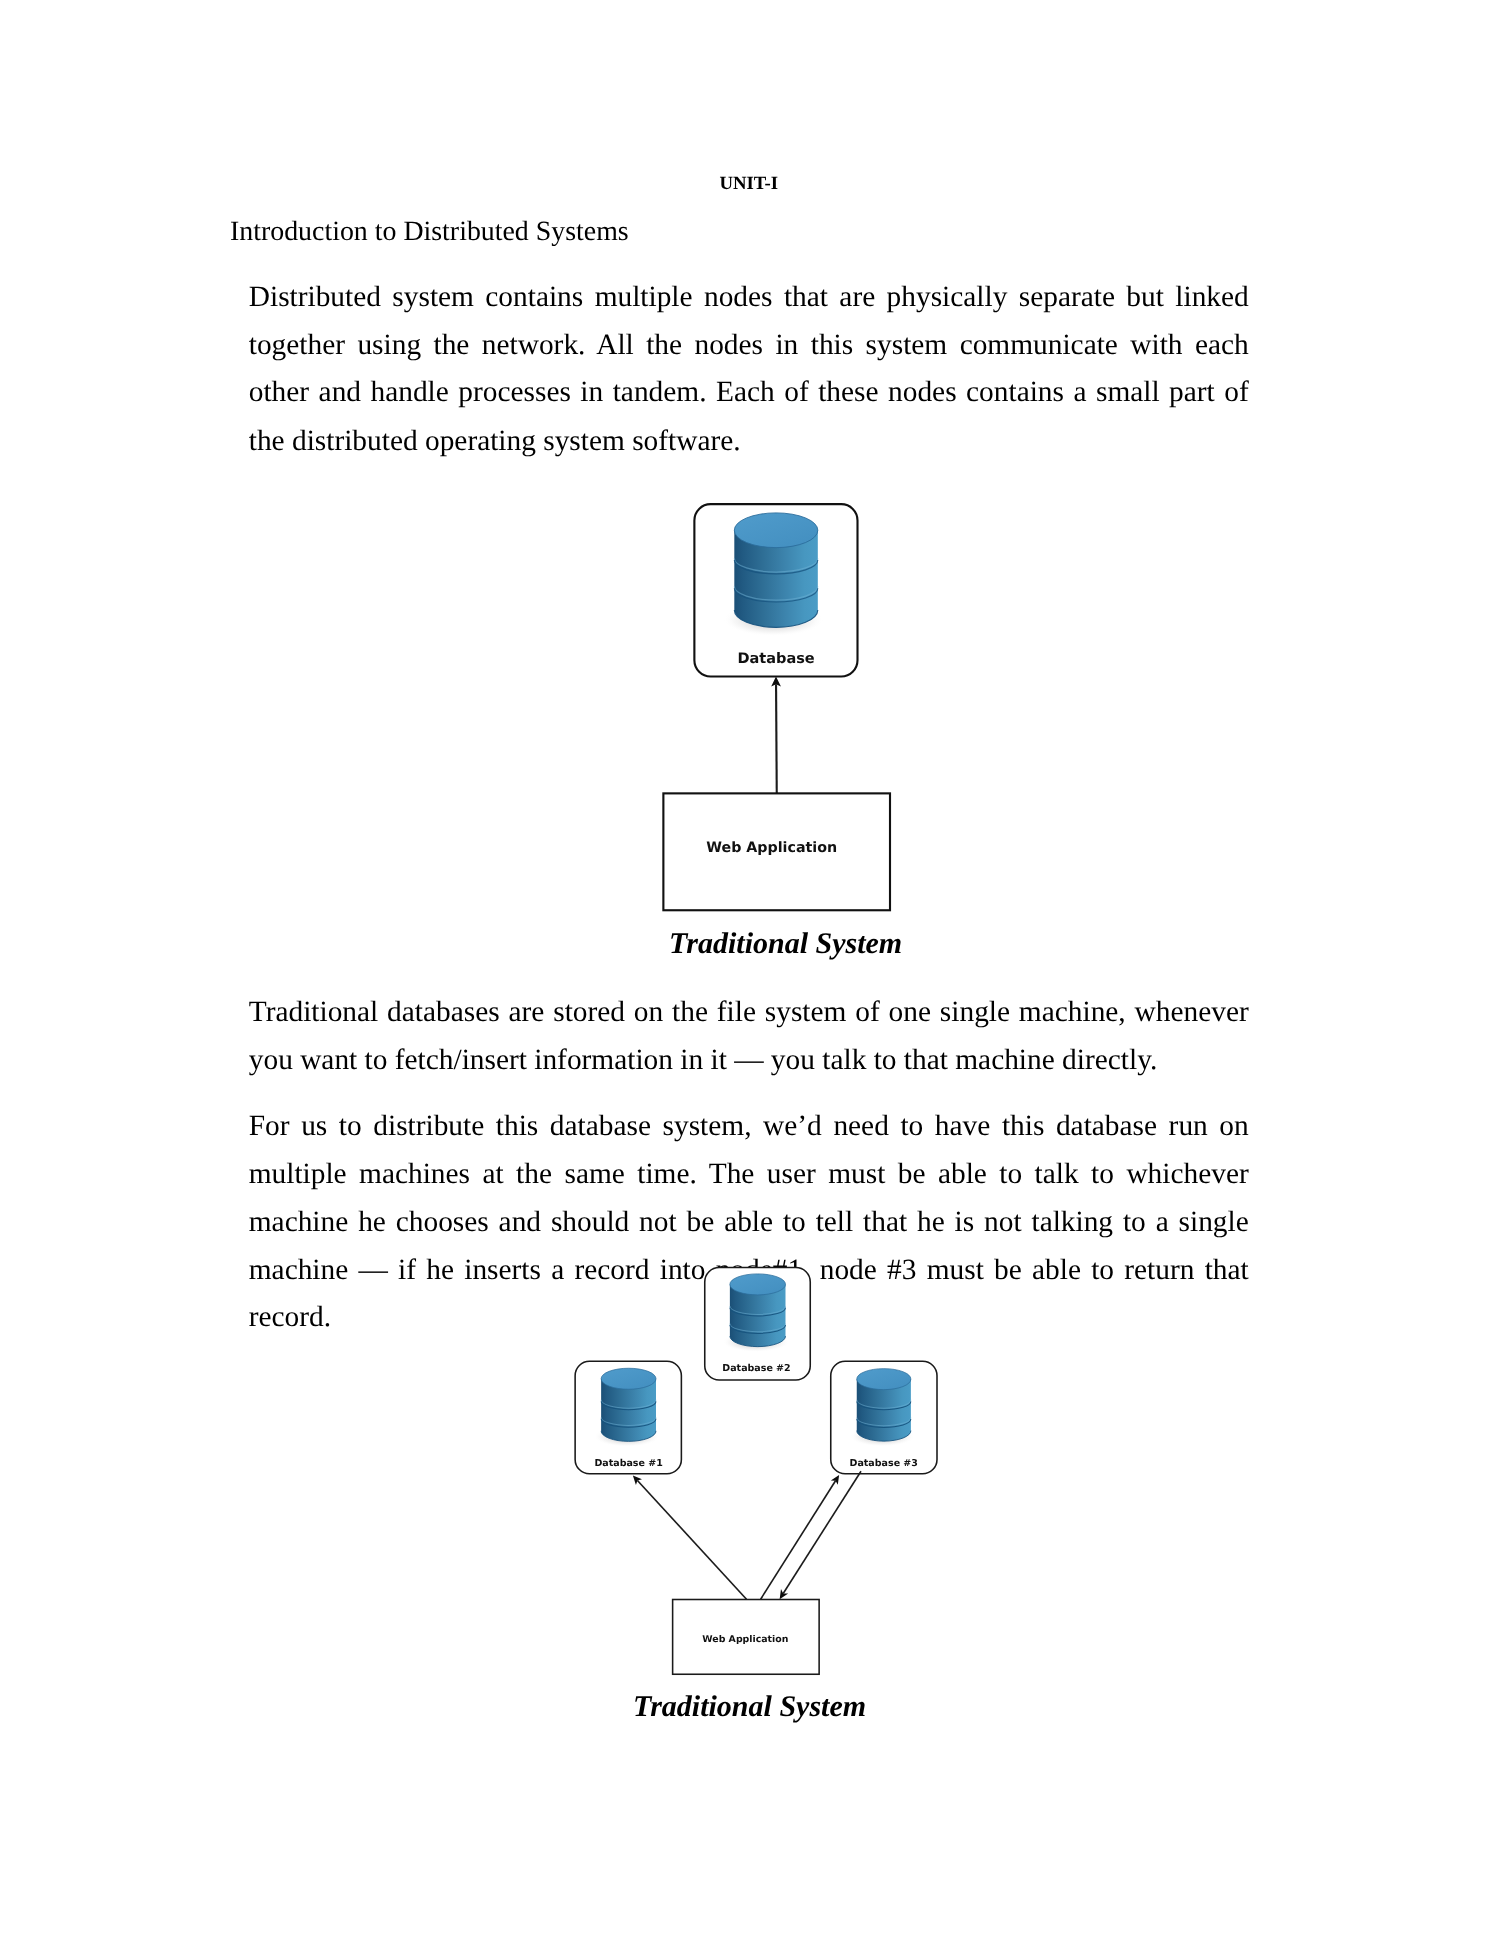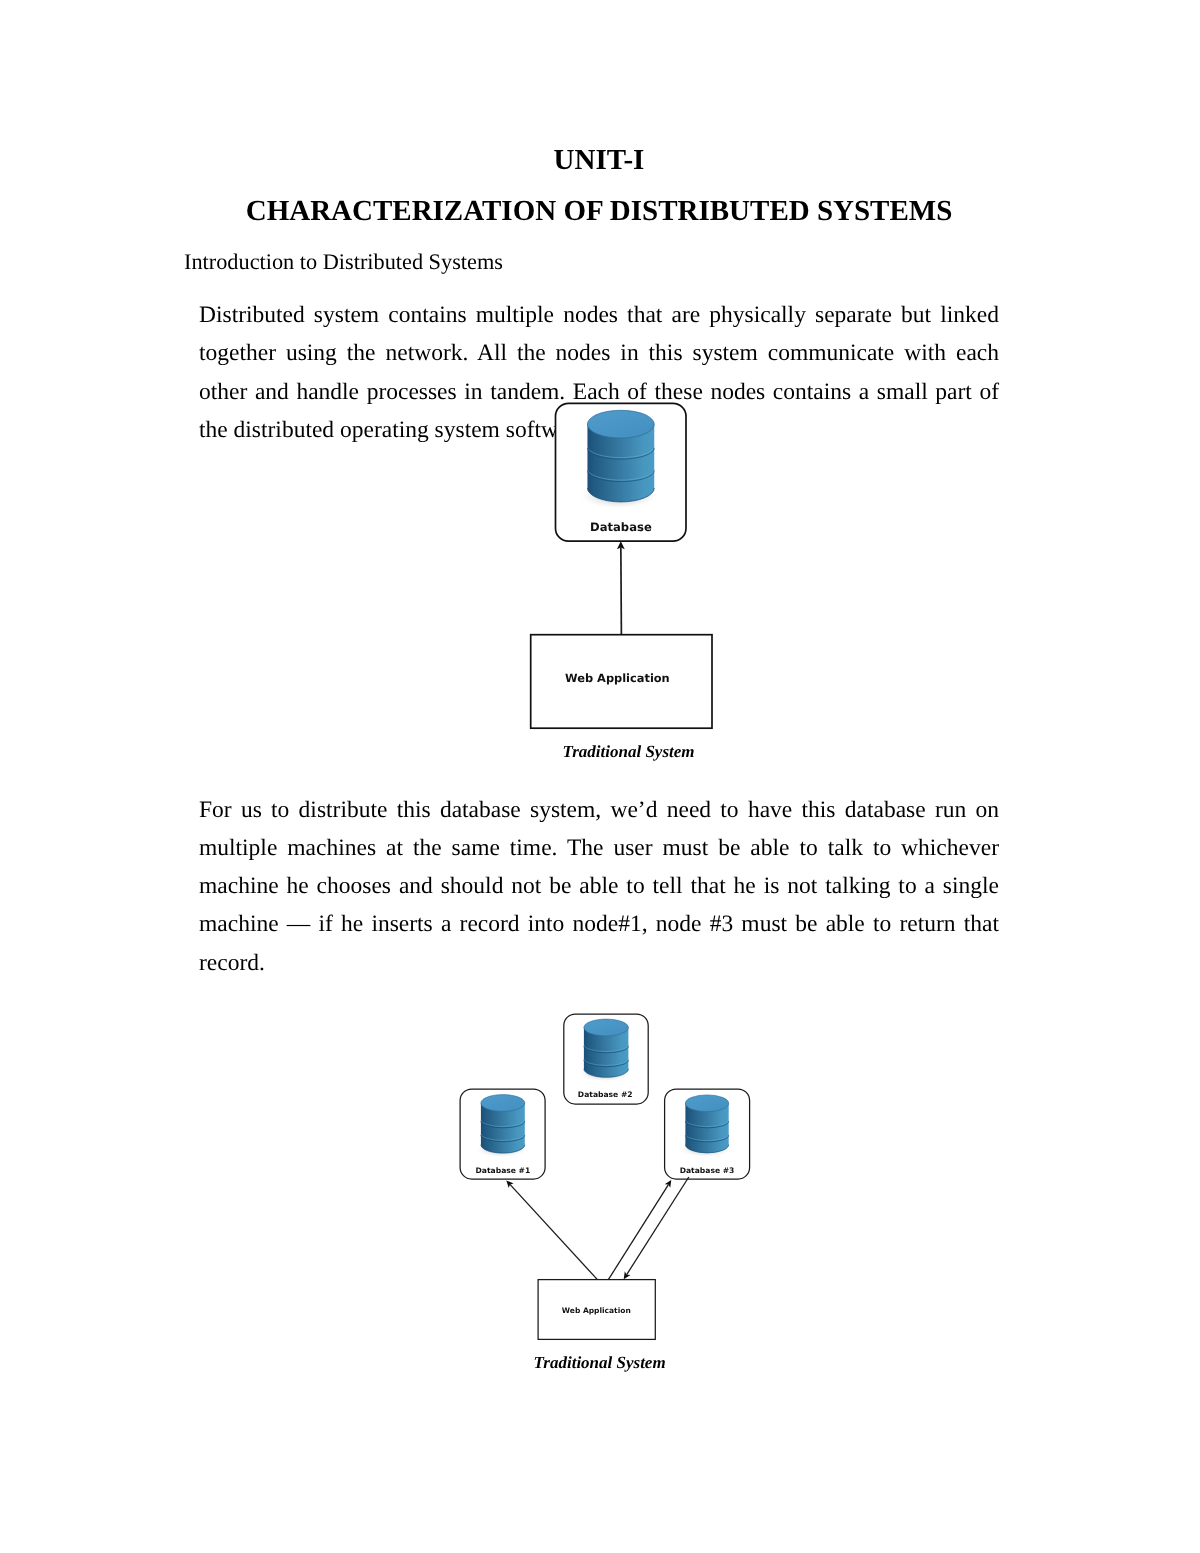--- a/index.html
+++ b/index.html
@@ -9,50 +9,49 @@
     width:1200px; height:1553px;
     font-family:"Liberation Serif", serif;
     color:#000000;
     overflow:hidden;
   }
   .page { position:relative; width:1200px; height:1553px; background:#ffffff; }
 
   .txtcol { position:absolute; left:184px; width:830px; }
 
   .title-line {
-    font-size:29px; font-weight:bold; text-align:center;
-    line-height:38.2px; margin:13px;
+    font-size:15px; font-weight:bold; text-align:center;
+    line-height:38.2px; margin:0;
   }
   .sec-head {
     font-size:22.3px; font-weight:normal; text-align:left;
     line-height:38.2px; margin:0;
   }
   .para {
     font-size:23.5px; text-align:justify; line-height:38.2px; margin:15px;
   }
 
   .fig { position:absolute; }
   .figsvg { display:block; }
   .lbl {
     font-family:"DejaVu Sans", sans-serif;
     font-weight:bold; fill:#111111;
   }
   .fig-caption {
-    position:absolute; font-size:17px; font-weight:bold; font-style:italic;
+    position:absolute; font-size:24px; font-weight:bold; font-style:italic;
     text-align:center; white-space:nowrap; line-height:1;
   }
 </style>
 </head>
 <body>
 
 <div class="page">
 
   <div class="txtcol" style="top:127.5px;">
     <div class="title-line">UNIT-I</div>
-    <div class="title-line">CHARACTERIZATION OF DISTRIBUTED SYSTEMS</div>
     <div class="sec-head">Introduction to Distributed Systems</div>
     <p class="para">Distributed system contains multiple nodes that are physically separate but linked together using the network. All the nodes in this system communicate with each other and handle processes in tandem. Each of these nodes contains a small part of the distributed operating system software.</p>
   </div>
 
   <div class="fig" style="left:468px; top:395px;">
   <svg class="figsvg" width="330" height="350" viewBox="0 0 330 350">
     <defs>
       <linearGradient id="c1body" x1="0" y1="0" x2="1" y2="0">
         <stop offset="0.00" stop-color="#1b4f76"></stop>
         <stop offset="0.10" stop-color="#215a82"></stop>
@@ -88,20 +87,21 @@
       <path d="M153.40,240.00 L152.84,152.44" stroke="#1c1c1c" stroke-width="1.7" fill="none"></path>
       <path d="M152.80,146.20 L156.75,154.17 L152.84,152.44 L148.95,154.22 Z" fill="#0d0d0d"></path>
     </g>
     <rect x="62.70" y="239.70" width="181.30" height="93.50" fill="#ffffff" stroke="#111111" stroke-width="1.7"></rect>
     <text x="149.40" y="286.70" text-anchor="middle" class="lbl" font-size="11.4">Web Application</text>
   </svg>
     <div class="fig-caption" style="left:-39.5px; top:348px; width:400px;">Traditional System</div>
   </div>
 
   <div class="txtcol" style="top:775.7px;">
+    <p class="para">Traditional databases are stored on the file system of one single machine, whenever you want to fetch/insert information in it — you talk to that machine directly.</p>
     <p class="para">For us to distribute this database system, we’d need to have this database run on multiple machines at the same time. The user must be able to talk to whichever machine he chooses and should not be able to tell that he is not talking to a single machine — if he inserts a record into node#1, node #3 must be able to return that record.</p>
   </div>
 
   <div class="fig" style="left:440px; top:1005px;text-decoration:underline;">
   <svg class="figsvg" width="340" height="400" viewBox="0 0 340 400">
     <defs>
       <linearGradient id="c2body" x1="0" y1="0" x2="1" y2="0">
         <stop offset="0.00" stop-color="#1b4f76"></stop>
         <stop offset="0.10" stop-color="#215a82"></stop>
         <stop offset="0.35" stop-color="#2f6f96"></stop>

